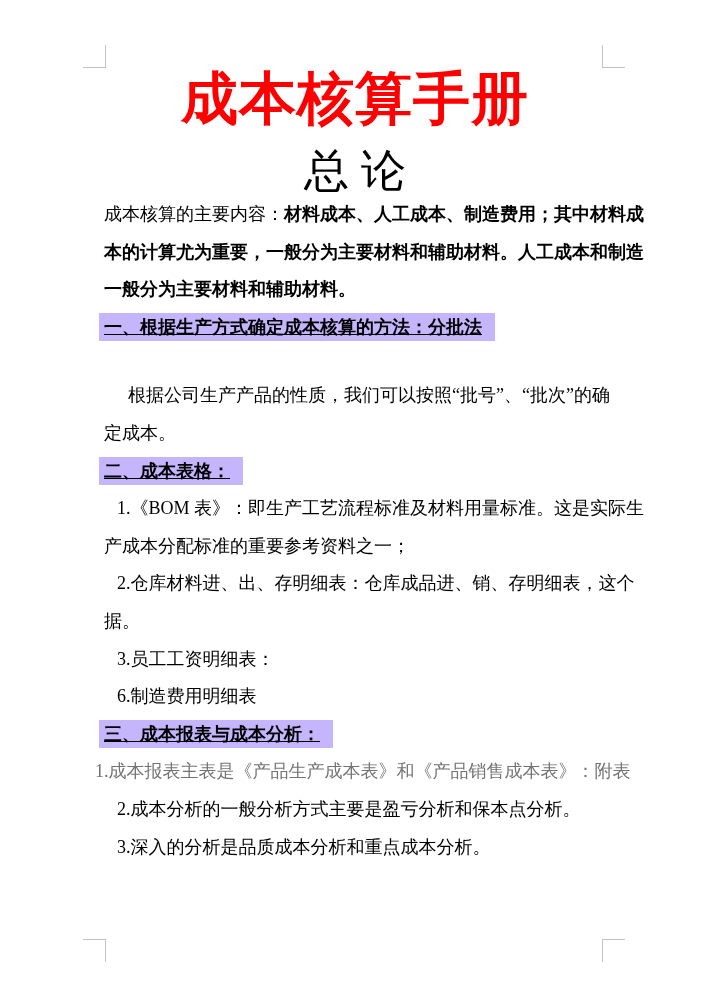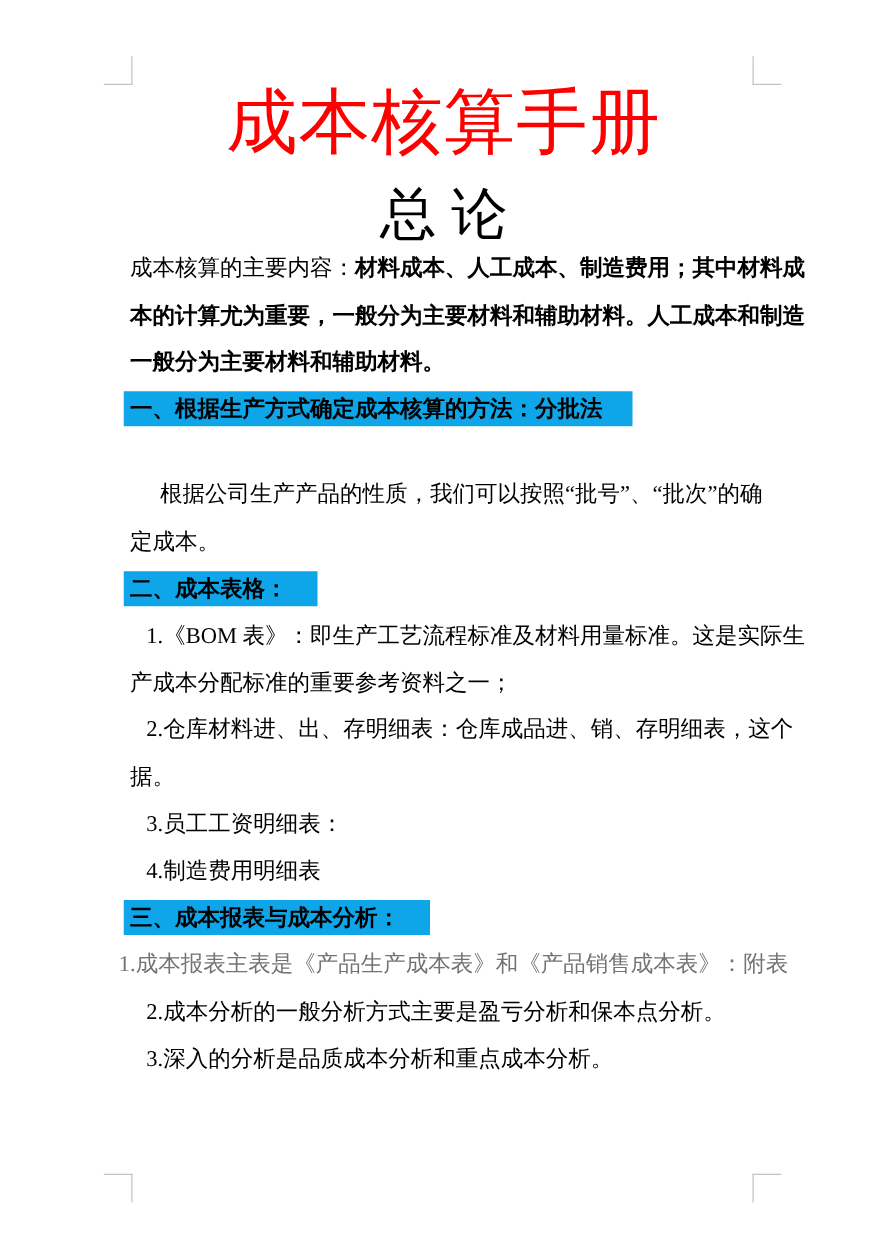--- a/index.html
+++ b/index.html
@@ -11,42 +11,42 @@
   }
   
   .crop { position:absolute; width:22px; height:22px; }
   .crop.tl { left:83px;  top:45px;  border-right:1px solid #c3c3c3; border-bottom:1px solid #c3c3c3; }
   .crop.tr { left:602px; top:45px;  border-left:1px solid #c3c3c3;  border-bottom:1px solid #c3c3c3; }
   .crop.bl { left:83px;  top:939px; border-right:1px solid #c3c3c3; border-top:1px solid #c3c3c3; }
   .crop.br { left:602px; top:939px; border-left:1px solid #c3c3c3;  border-top:1px solid #c3c3c3; }
   
   .doc-title {
     position:absolute; left:0; top:62px; width:710px;
-    text-align:center; font-size:57px; font-weight:normal;
+    text-align:center; font-size:57px; font-weight:bold;
     color:#ff0000; letter-spacing:1px; line-height:1.3;
   }
   .doc-subtitle {
     position:absolute; left:0; top:142px; width:710px;
     text-align:center; font-size:45px; font-weight:500;
     letter-spacing:12px; text-indent:12px; line-height:1.3;
   }
   
   .body-text {
     position:absolute; left:104px; top:196px; width:516px;
     font-size:18px;
   }
   .line { height:37.6px; line-height:37.6px; white-space:nowrap; }
   .b { font-weight:bold; }
   .red { color:#737373; }
   .ind1 { padding-left:13px; }   
   .ind2 { padding-left:24px;margin-top:31px; }   
   .hang { margin-left:-9px; }    
   .hl {
-    background:#0ea5e9; font-weight:bold;
-    padding:4px 24px 4px 5px; margin-left:-5px;
+    background:#c4b5fd; font-weight:bold;
+    padding:4px 13px 4px 5px; margin-left:-5px;text-decoration:underline;
   }
 </style>
 </head>
 <body>
 
 <div class="crop tl"></div>
 <div class="crop tr"></div>
 <div class="crop bl"></div>
 <div class="crop br"></div>
 
@@ -62,20 +62,20 @@
   <div class="line"><span class="hl">一、根据生产方式确定成本核算的方法：分批法</span></div>
   <div class="line ind2">根据公司生产产品的性质，我们可以按照“批号”、“批次”的确</div>
   <div class="line">定成本。</div>
 
   <div class="line"><span class="hl">二、成本表格：</span></div>
   <div class="line ind1">1.《BOM 表》：即生产工艺流程标准及材料用量标准。这是实际生</div>
   <div class="line">产成本分配标准的重要参考资料之一；</div>
   <div class="line ind1">2.仓库材料进、出、存明细表：仓库成品进、销、存明细表，这个</div>
   <div class="line">据。</div>
   <div class="line ind1">3.员工工资明细表：</div>
-  <div class="line ind1">4.制造费用明细表</div>
+  <div class="line ind1">6.制造费用明细表</div>
 
   <div class="line"><span class="hl">三、成本报表与成本分析：</span></div>
   <div class="line red hang">1.成本报表主表是《产品生产成本表》和《产品销售成本表》：附表</div>
   <div class="line ind1">2.成本分析的一般分析方式主要是盈亏分析和保本点分析。</div>
   <div class="line ind1">3.深入的分析是品质成本分析和重点成本分析。</div>
 
 </div>
 
 </body></html>

